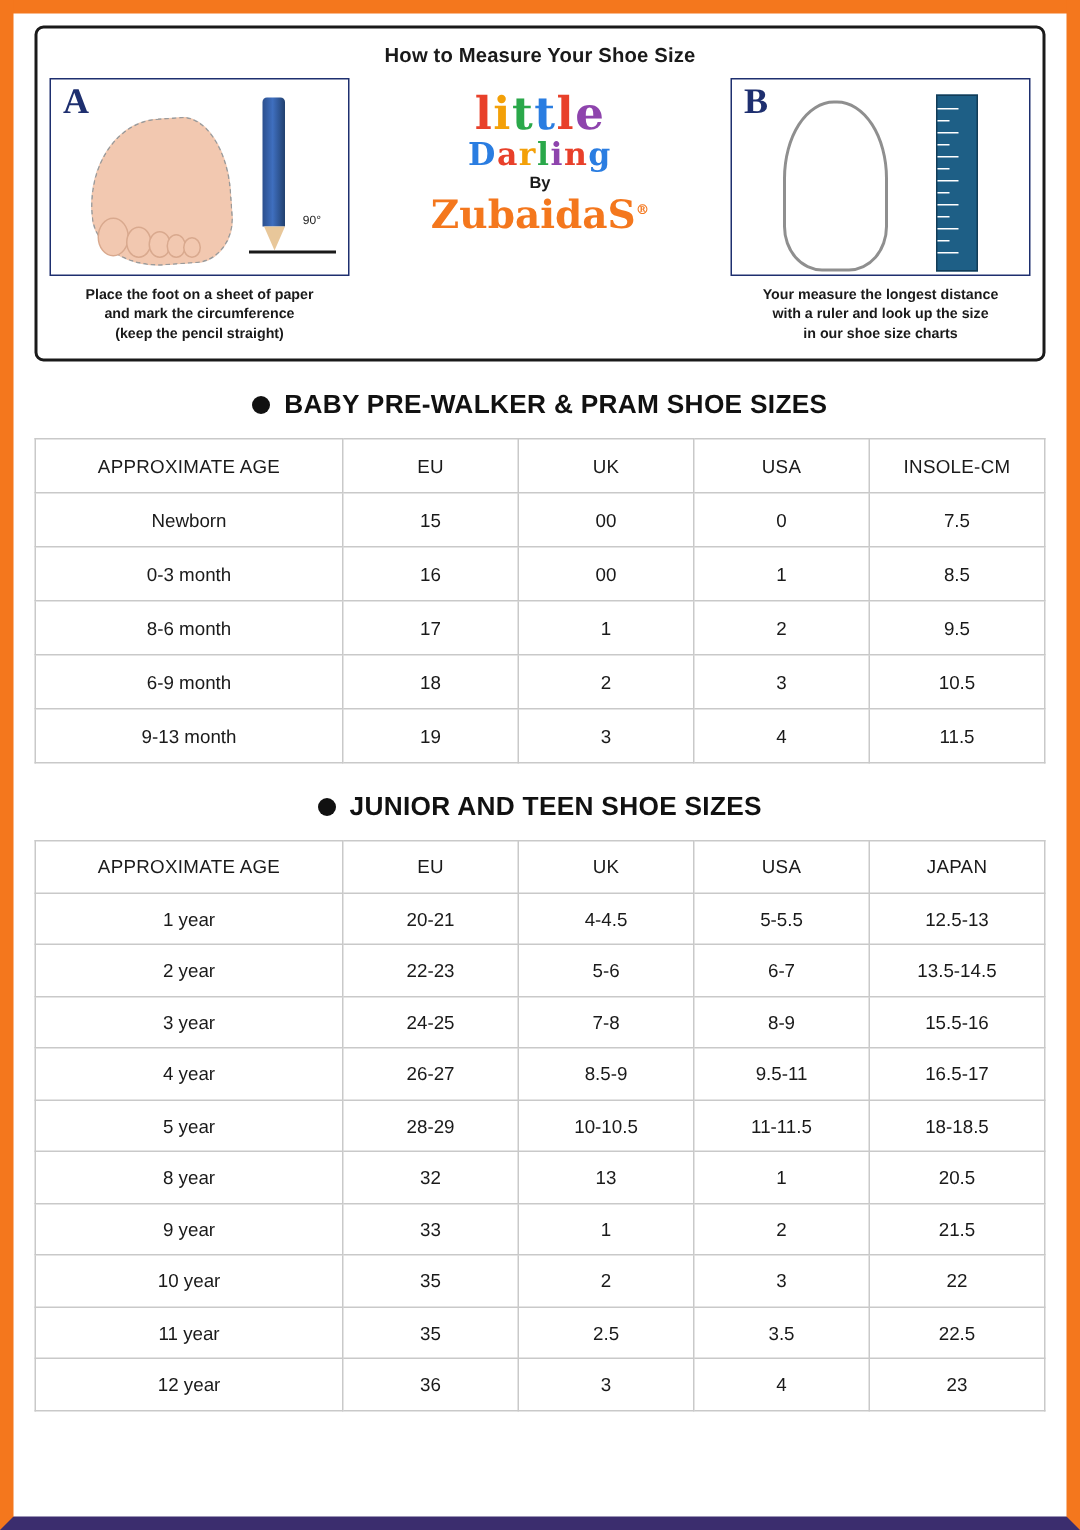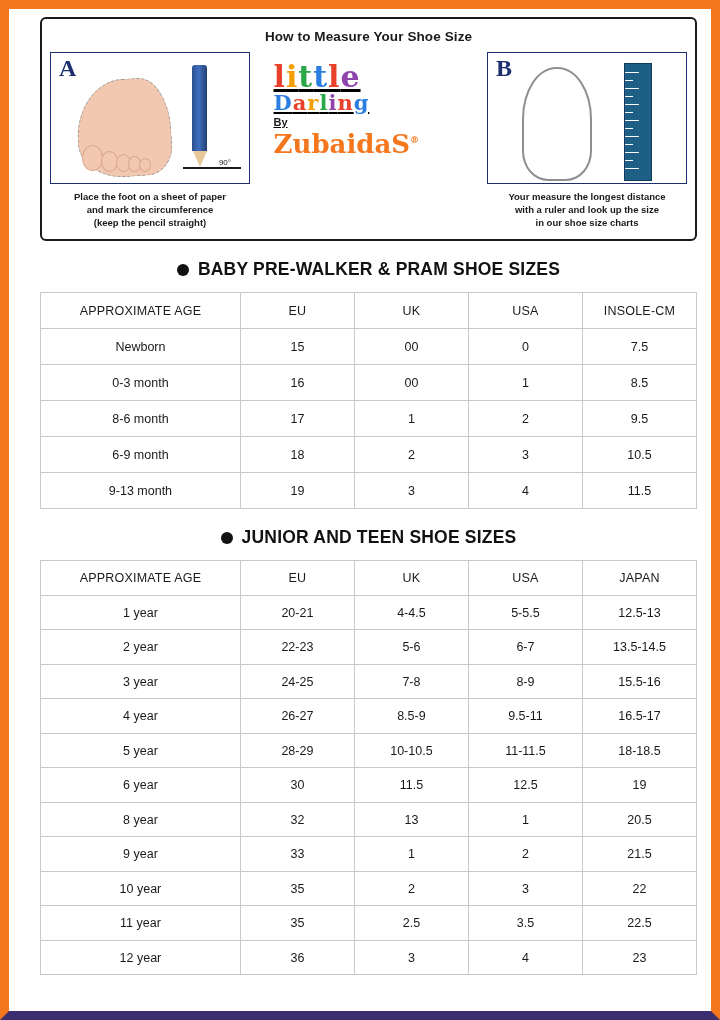--- a/index.html
+++ b/index.html
@@ -17,21 +17,20 @@
     position: relative;
     width: 720px;
     height: 1020px;
     box-sizing: border-box;
     background: #ffffff;
     border-left: 9px solid #f4771d;
     border-right: 9px solid #f4771d;
     border-top: 9px solid #f4771d;
     border-bottom: 9px solid #3b2d6e;
     overflow: hidden;
-    padding-left: 17px;
   }
   .inner {
     position: relative;
     width: 100%;
     height: 100%;
     padding: 8px 14px 0 14px;
     box-sizing: border-box;
   }
 
   
@@ -118,21 +117,21 @@
     right: 42px;
     top: 98px;
     width: 0; height: 0;
     border-left: 7.5px solid transparent;
     border-right: 7.5px solid transparent;
     border-top: 16px solid #e8c79a;
   }
   .angle-mark {
     position: absolute;
     right: 18px;
-    bottom: 16px;
+    bottom: 32px;
     font-size: 8px;
     font-weight: normal;
     color: #1a1a1a;
   }
   .angle-line-h {
     position: absolute;
     right: 8px;
     bottom: 14px;
     width: 58px;
     height: 2px;
@@ -163,22 +162,22 @@
     position: absolute;
     left: 0;
     height: 1px;
     background: #ffffff;
   }
 
   
   .logo {
     width: 190px;
     flex: 0 0 190px;
+    text-align: center;
     padding-top: 10px;
-    text-decoration: underline;
   }
   .logo-little {
     font-family: "DejaVu Serif", serif;
     font-size: 30px;
     font-weight: bold;
     line-height: 1;
     letter-spacing: 1px;
   }
   .logo-darling {
     font-family: "DejaVu Serif", serif;
@@ -437,27 +436,20 @@
           <td>16.5-17</td>
         </tr>
         <tr>
           <td>5 year</td>
           <td>28-29</td>
           <td>10-10.5</td>
           <td>11-11.5</td>
           <td>18-18.5</td>
         </tr>
         <tr>
-          <td>6 year</td>
-          <td>30</td>
-          <td>11.5</td>
-          <td>12.5</td>
-          <td>19</td>
-        </tr>
-        <tr>
           <td>8 year</td>
           <td>32</td>
           <td>13</td>
           <td>1</td>
           <td>20.5</td>
         </tr>
         <tr>
           <td>9 year</td>
           <td>33</td>
           <td>1</td>

